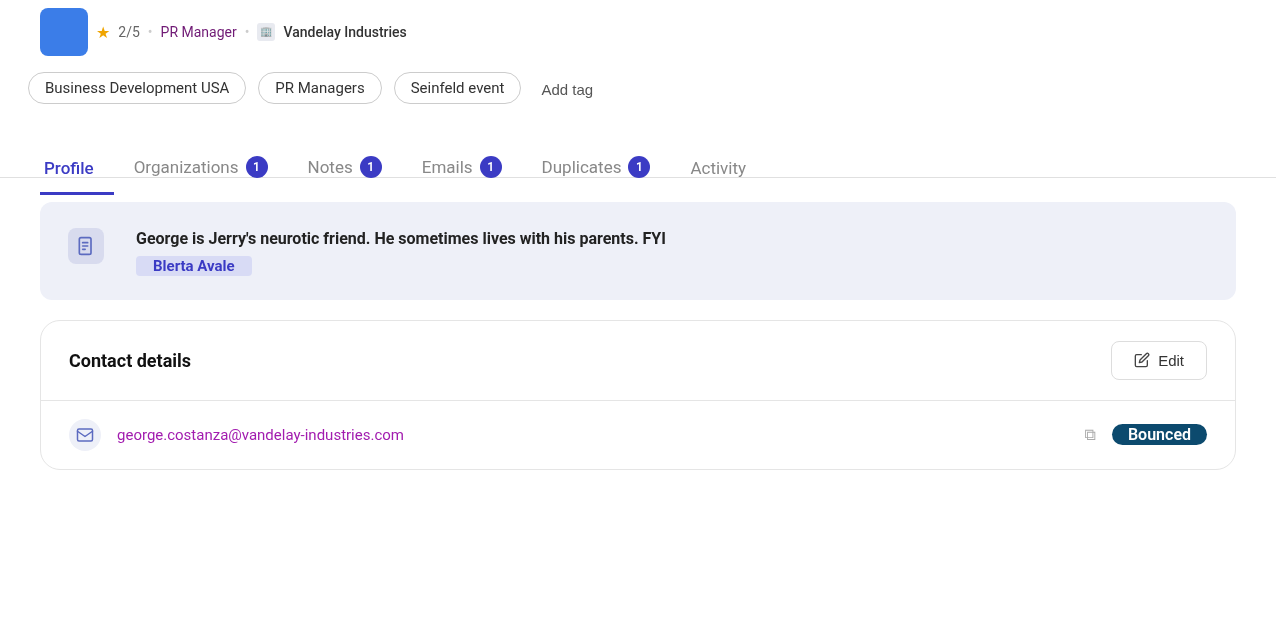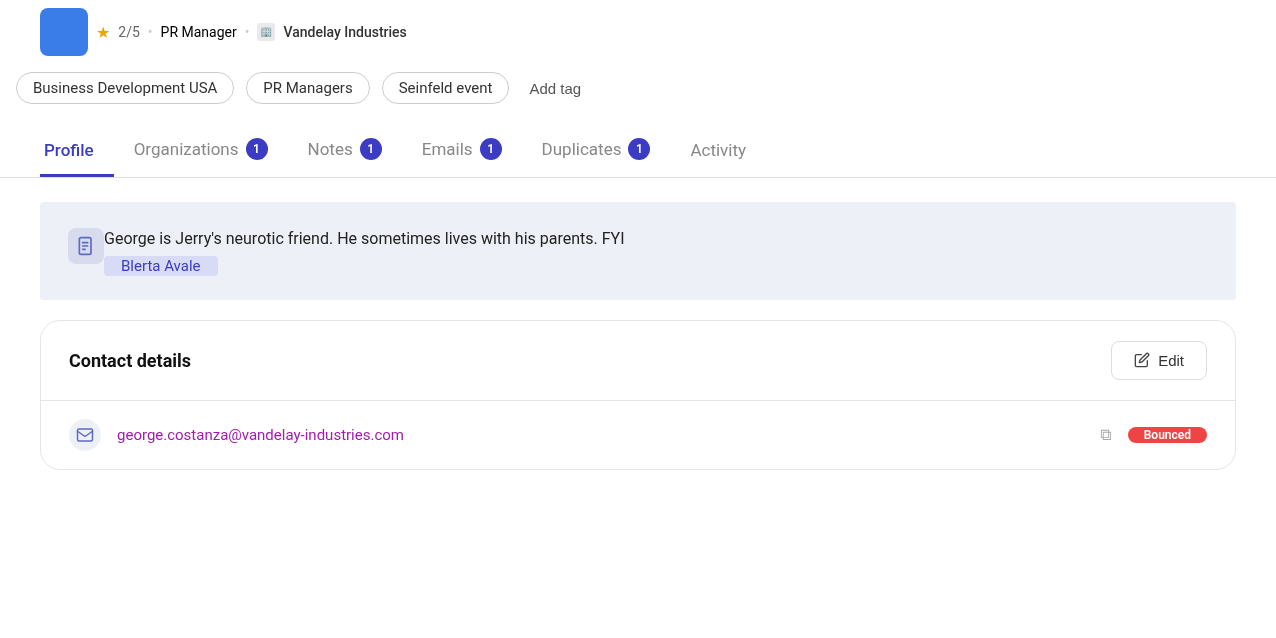--- a/index.html
+++ b/index.html
@@ -30,21 +30,21 @@
     .breadcrumb-row .rating {
       color: #f0a500;
       font-size: 16px;
     }
 
     .breadcrumb-row .sep {
       color: #ccc;
     }
 
     .breadcrumb-row .role {
-      color: #000000;
+      color: #701a75;
     }
 
     .breadcrumb-row .company-icon {
       display: inline-block;
       width: 18px;
       height: 18px;
       background: #e8eaf0;
       border-radius: 3px;
       font-size: 10px;
       text-align: center;
@@ -52,23 +52,23 @@
     }
 
     .breadcrumb-row .company-name {
       color: #333;
       font-weight: 500;
     }
 
     
     .tags-row {
       display: flex;
-      align-items: center;
+      align-items: flex-end;
       gap: 12px;
-      padding: 0 40px 20px 16px;
+      padding: 0 40px 20px 28px;
       flex-wrap: wrap;
     }
 
     .tag {
       display: inline-flex;
       align-items: center;
       padding: 6px 16px;
       border: 1.5px solid #ccc;
       border-radius: 20px;
       font-size: 15px;
@@ -100,21 +100,21 @@
       display: flex;
       align-items: center;
       gap: 7px;
       padding: 14px 20px 14px 4px;
       margin-right: 16px;
       font-size: 17px;
       color: #888;
       cursor: pointer;
       border-bottom: 3px solid transparent;
       position: relative;
-      top: 0;
+      top: 18px;
       white-space: nowrap;
     }
 
     .tab.active {
       color: #3b3bc4;
       border-bottom: 3px solid #3b3bc4;
       font-weight: 500;
     }
 
     .tab-badge {
@@ -134,25 +134,26 @@
     .main-content {
       padding: 24px 40px;
       display: flex;
       flex-direction: column;
       gap: 20px;
     }
 
     
     .note-card {
       background: #eef0f8;
-      border-radius: 4px;
+      border-radius: 12px;
       padding: 24px 28px;
       display: flex;
       align-items: flex-start;
-      gap: 0;
+      gap: 32px;
+      font-weight: bold;
     }
 
     .note-card-icon {
       width: 36px;
       height: 36px;
       background: #d8dbee;
       border-radius: 8px;
       display: flex;
       align-items: center;
       justify-content: center;
@@ -244,25 +245,25 @@
       flex-shrink: 0;
     }
 
     .contact-email {
       font-size: 15px;
       color: #a21caf;
       flex: 1;
     }
 
     .bounced-badge {
-      background: #ef4444;
+      background: #0c4a6e;
       color: #fff;
       border-radius: 20px;
       padding: 1px 16px;
-      font-size: 12px;
+      font-size: 16px;
       font-weight: 600;
     }
 
     .copy-icon {
       color: #aaa;
       font-size: 16px;
       cursor: pointer;
     }
   </style>
 </head>

